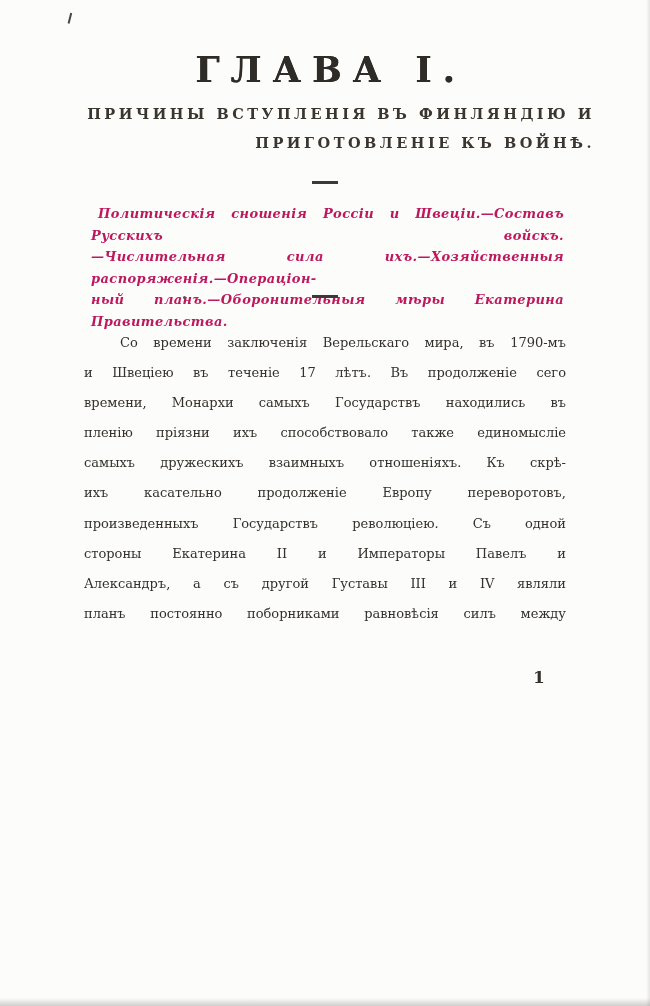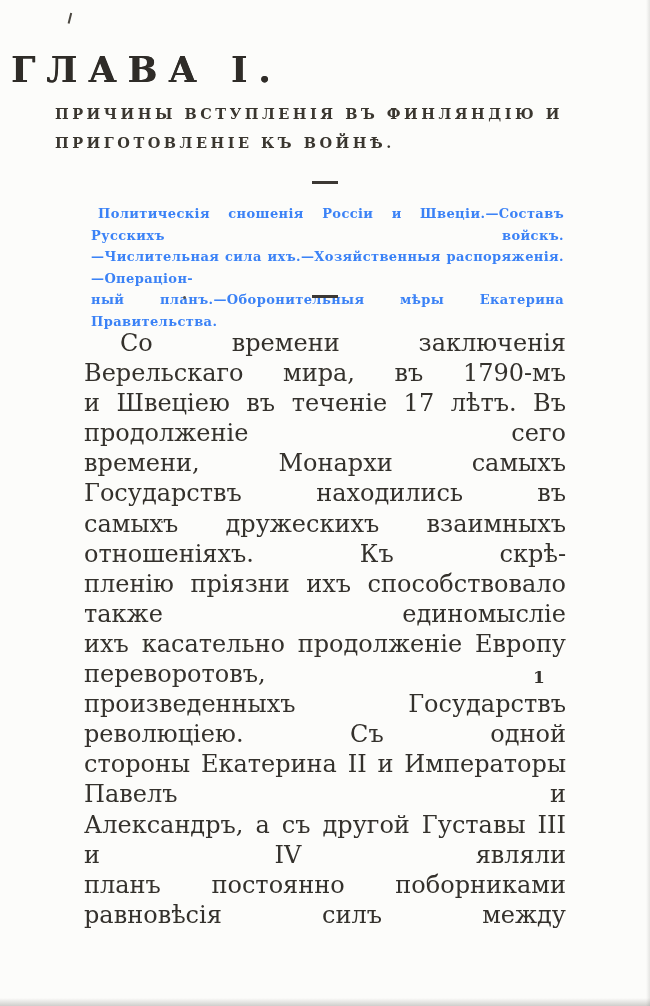--- a/index.html
+++ b/index.html
@@ -9,32 +9,33 @@
     position: relative;
     background: #fcfcfa;
     color: #35322e;
     font-family: "DejaVu Serif", "Liberation Serif", serif;
     overflow: hidden;
   }
 
   .chapter-title {
     position: absolute;
     top: 26px; left: 0; right: 0;
+    text-align: center;
     font-size: 35px;
     font-weight: bold;
     letter-spacing: 11px;
     text-indent: 11px; 
     color: #2f2c28;
     text-shadow: 0.4px 0 0 #2f2c28;
   }
 
   .chapter-subtitle {
     position: absolute;
     top: 99px; left: 55px; right: 55px;
-    text-align: left;
+    text-align: right;
     font-size: 14.5px;
     font-weight: bold;
     letter-spacing: 3.5px;
     line-height: 29px;
     color: #3a362f;
   }
 
   .rule {
     position: absolute;
     left: 50%;
@@ -45,29 +46,30 @@
   .rule-1 { top: 181px; }
   .rule-2 { top: 295px; }
 
   .summary {
     position: absolute;
     top: 203px; left: 91px; width: 473px;
     font-size: 13px;
     font-weight: bold;
     letter-spacing: 0.4px;
     line-height: 21.5px;
-    color: #3b82f6;
+    color: #be185d;
+    font-style: italic;
   }
   .jline { text-align: justify; text-align-last: justify; }
   .summary .line-first { text-indent: 7px; }
 
   .body-text {
     position: absolute;
     top: 328px; left: 84px; width: 482px;
-    font-size: 24px;
+    font-size: 13px;
     line-height: 30.1px;
     color: #34312c;
   }
   .body-text .line-first { text-indent: 36px; }
 
   .page-number {
     position: absolute;
     top: 667px; left: 526px; width: 26px;
     text-align: center;
     font-size: 17px;
@@ -133,22 +135,22 @@
   </div>
 
   <span class="artifact-dot-1"></span>
 
   <div class="rule rule-2"></div>
 
   <div class="body-text">
     <div class="jline line-first">Со времени заключенія Верельскаго мира, въ 1790-мъ</div>
     <div class="jline">и Швеціею въ теченіе 17 лѣтъ. Въ продолженіе сего</div>
     <div class="jline">времени, Монархи самыхъ Государствъ находились въ</div>
+    <div class="jline">пленію пріязни ихъ способствовало также единомысліе</div>
     <div class="jline">самыхъ дружескихъ взаимныхъ отношеніяхъ. Къ скрѣ-</div>
-    <div class="jline">пленію пріязни ихъ способствовало также единомысліе</div>
     <div class="jline">ихъ касательно продолженіе Европу переворотовъ,</div>
     <div class="jline">произведенныхъ Государствъ революціею. Съ одной</div>
     <div class="jline">стороны Екатерина II и Императоры Павелъ и</div>
     <div class="jline">Александръ, а съ другой Густавы III и IV являли</div>
     <div class="jline">планъ постоянно поборниками равновѣсія силъ между</div>
   </div>
 
   <span class="artifact-dot-2"></span>
 
   <div class="page-number">1</div>

